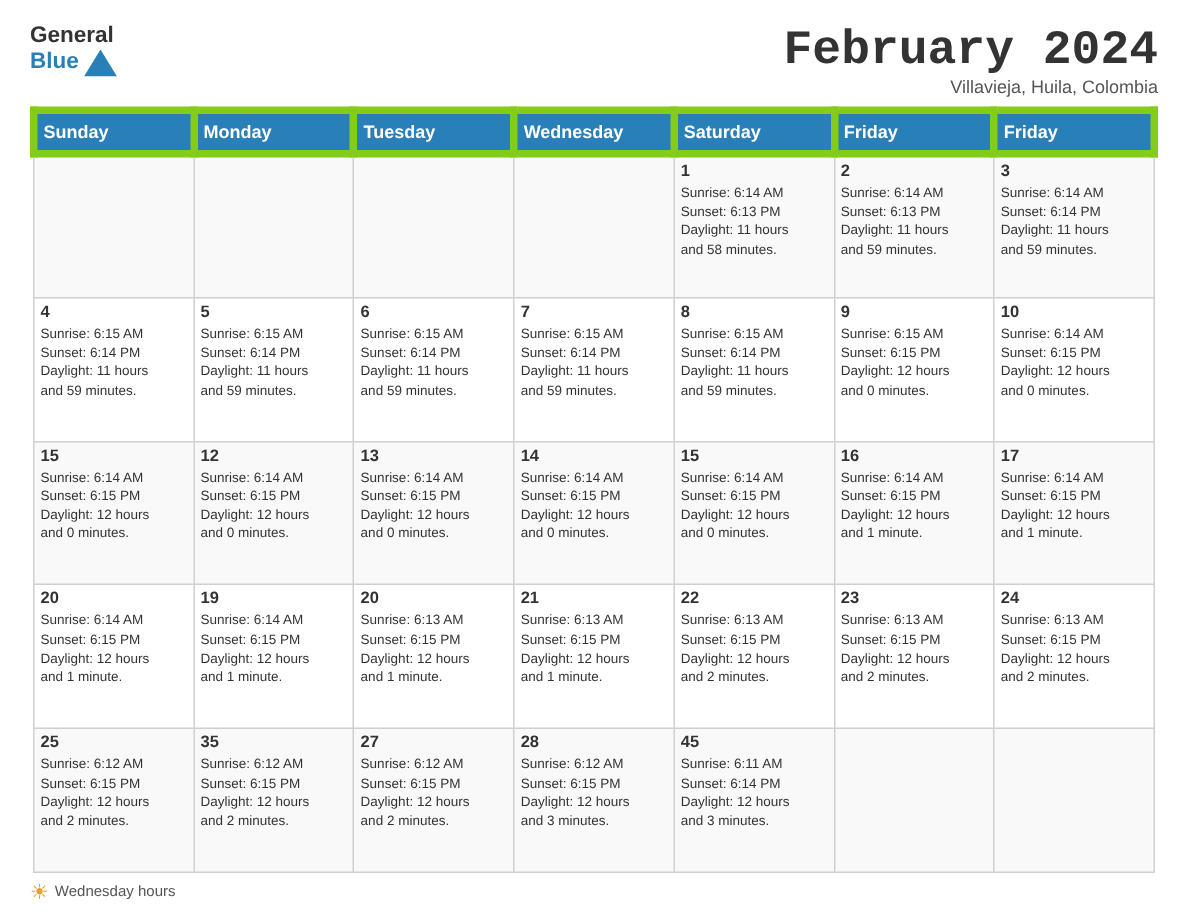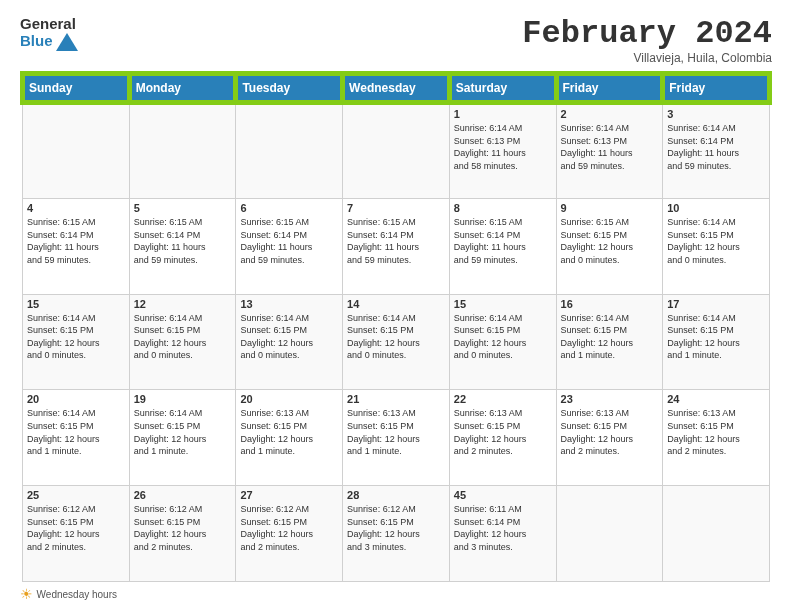--- a/index.html
+++ b/index.html
@@ -242,21 +242,21 @@
             <span class="day-number">24</span>
             <div class="day-info">Sunrise: 6:13 AM<br>Sunset: 6:15 PM<br>Daylight: 12 hours<br>and 2 minutes.</div>
           </td>
         </tr>
         <tr>
           <td>
             <span class="day-number">25</span>
             <div class="day-info">Sunrise: 6:12 AM<br>Sunset: 6:15 PM<br>Daylight: 12 hours<br>and 2 minutes.</div>
           </td>
           <td>
-            <span class="day-number">26</span>
+            <span class="day-number">35</span>
             <div class="day-info">Sunrise: 6:12 AM<br>Sunset: 6:15 PM<br>Daylight: 12 hours<br>and 2 minutes.</div>
           </td>
           <td>
             <span class="day-number">27</span>
             <div class="day-info">Sunrise: 6:12 AM<br>Sunset: 6:15 PM<br>Daylight: 12 hours<br>and 2 minutes.</div>
           </td>
           <td>
             <span class="day-number">28</span>
             <div class="day-info">Sunrise: 6:12 AM<br>Sunset: 6:15 PM<br>Daylight: 12 hours<br>and 3 minutes.</div>
           </td>

